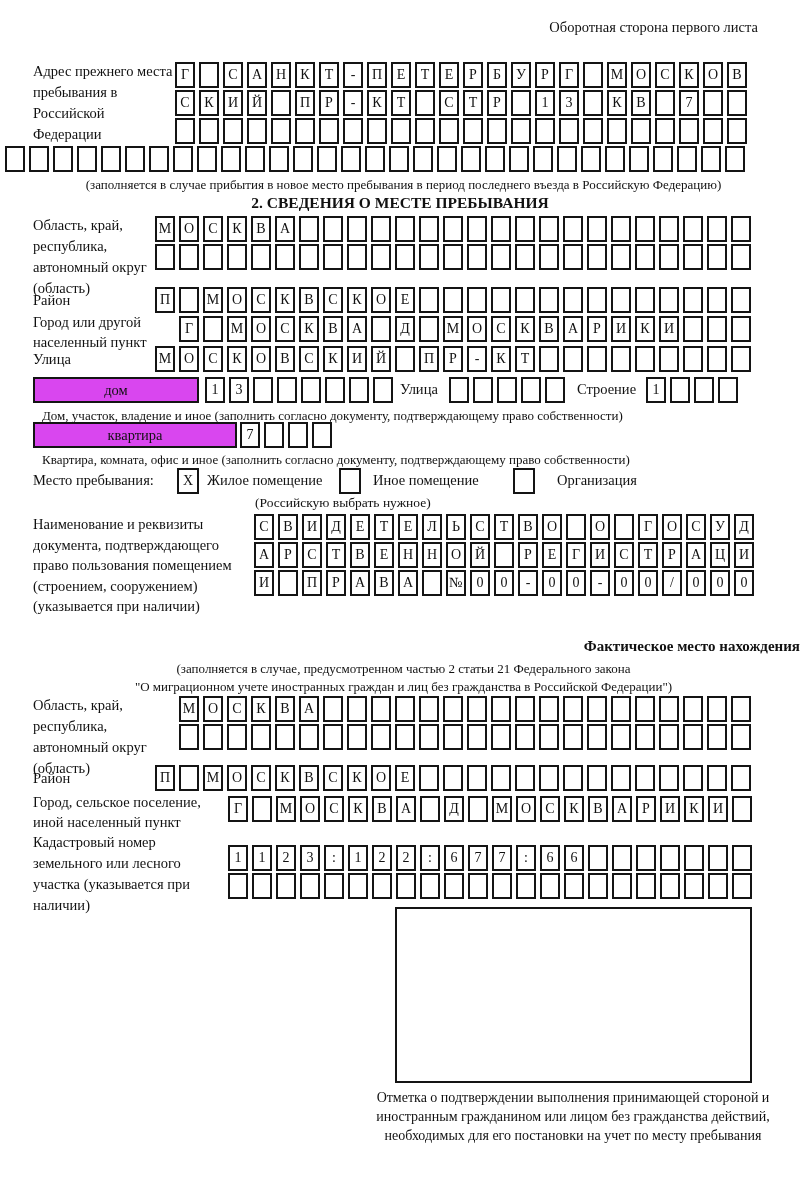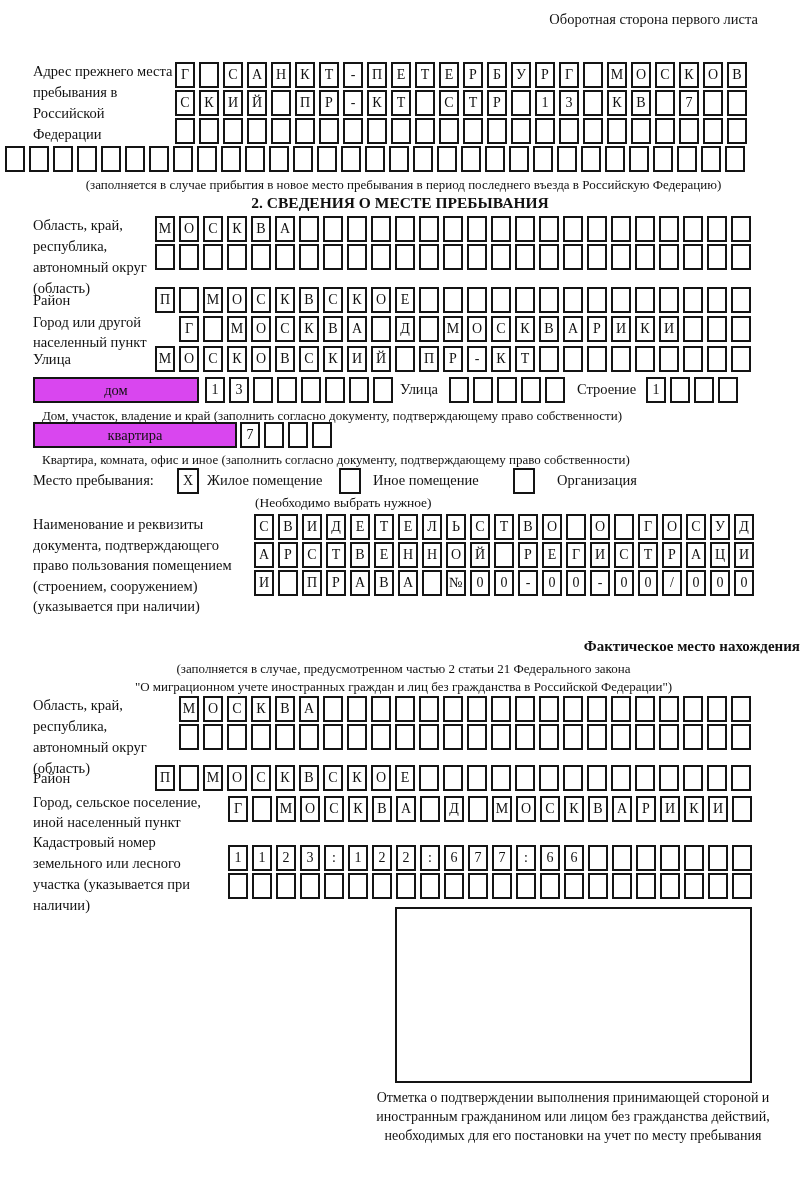--- a/index.html
+++ b/index.html
@@ -17,21 +17,21 @@
   .chk{width:18px;height:22px;border:2px solid #141414;font-size:14px;line-height:22px;
        text-align:center;background:#fff;}
   .center{left:0;right:0;text-align:center;}
   .stampbox{border:2px solid #141414;background:#fff;}
 </style>
 </head>
 <body>
 
 <div class="page">
 
-  <div class="abs lbl" style="top:9px;right:42px;margin-left:24px;">Оборотная сторона первого листа</div>
+  <div class="abs lbl" style="top:17px;right:42px;margin-left:24px;">Оборотная сторона первого листа</div>
 
   <div class="abs lbl" style="top:61px;left:33px;width:142px;">Адрес прежнего места пребывания в Российской Федерации</div>
   <div class="abs bx" style="top:62px;left:175px;">
       <span class="cl">Г</span>
       <span class="cl"></span>
       <span class="cl">С</span>
       <span class="cl">А</span>
       <span class="cl">Н</span>
       <span class="cl">К</span>
       <span class="cl">Т</span>
@@ -303,39 +303,39 @@
       <span class="cl"></span>
       <span class="cl"></span>
     </div>
   <div class="abs lbl" style="top:379px;left:577px;">Строение</div>
   <div class="abs bx" style="top:377px;left:646px;">
       <span class="cl">1</span>
       <span class="cl"></span>
       <span class="cl"></span>
       <span class="cl"></span>
     </div>
-  <div class="abs cap" style="top:407px;left:35px;">Дом, участок, владение и край (заполнить согласно документу, подтверждающему право собственности)</div>
+  <div class="abs cap" style="top:407px;left:35px;">Дом, участок, владение и иное (заполнить согласно документу, подтверждающему право собственности)</div>
 
   <div class="abs wbox" style="top:422px;left:33px;width:200px;height:22px;line-height:22px;">квартира</div>
   <div class="abs bx" style="top:422px;left:240px;">
       <span class="cl">7</span>
       <span class="cl"></span>
       <span class="cl"></span>
       <span class="cl"></span>
     </div>
   <div class="abs cap" style="top:451px;left:35px;">Квартира, комната, офис и иное (заполнить согласно документу, подтверждающему право собственности)</div>
 
   <div class="abs lbl" style="top:470px;left:33px;">Место пребывания:</div>
   <div class="abs chk" style="top:468px;left:177px;">X</div>
   <div class="abs lbl" style="top:470px;left:207px;">Жилое помещение</div>
   <div class="abs chk" style="top:468px;left:339px;"></div>
   <div class="abs lbl" style="top:470px;left:373px;">Иное помещение</div>
   <div class="abs chk" style="top:468px;left:513px;"></div>
   <div class="abs lbl" style="top:470px;left:557px;">Организация</div>
-  <div class="abs cap" style="top:494px;left:248px;font-size:13.5px;">(Необходимо выбрать нужное)</div>
+  <div class="abs cap" style="top:494px;left:248px;font-size:13.5px;">(Российскую выбрать нужное)</div>
 
   <div class="abs lbl" style="top:514px;left:33px;width:212px;line-height:20.5px;">Наименование и реквизиты документа, подтверждающего право пользования помещением (строением, сооружением) (указывается при наличии)</div>
   <div class="abs bx" style="top:514px;left:254px;">
       <span class="cl">С</span>
       <span class="cl">В</span>
       <span class="cl">И</span>
       <span class="cl">Д</span>
       <span class="cl">Е</span>
       <span class="cl">Т</span>
       <span class="cl">Е</span>

